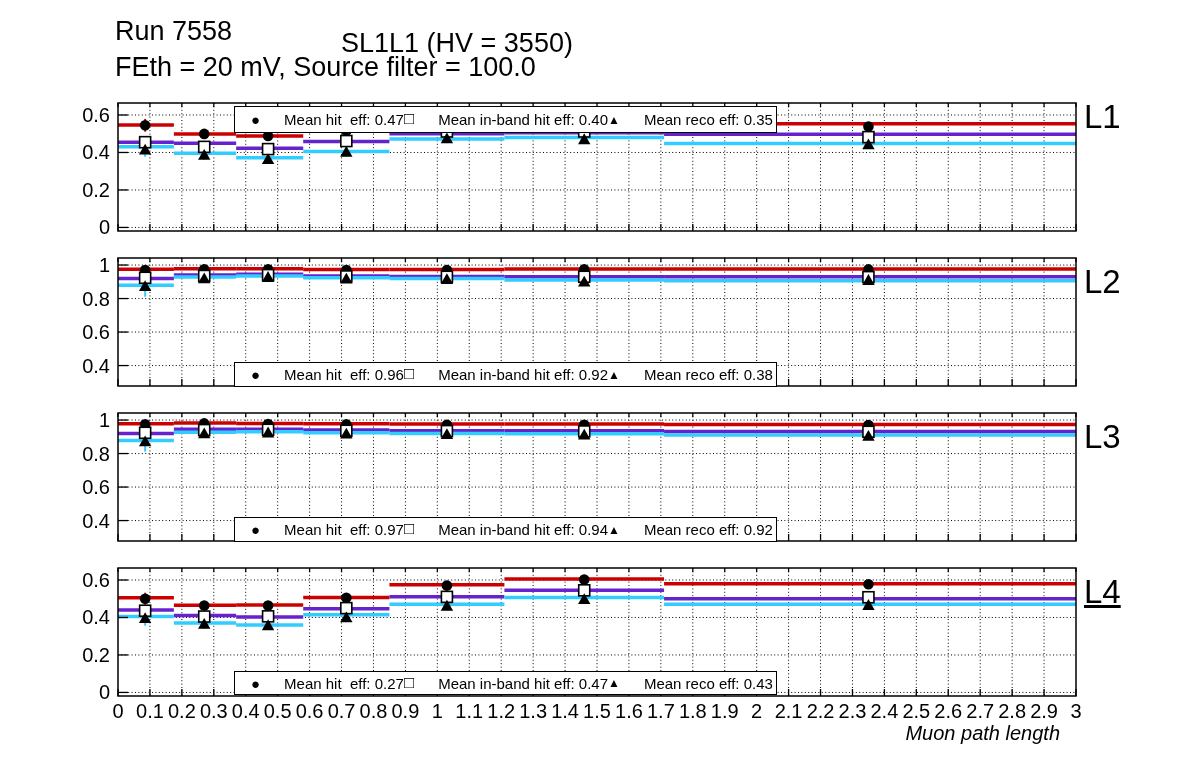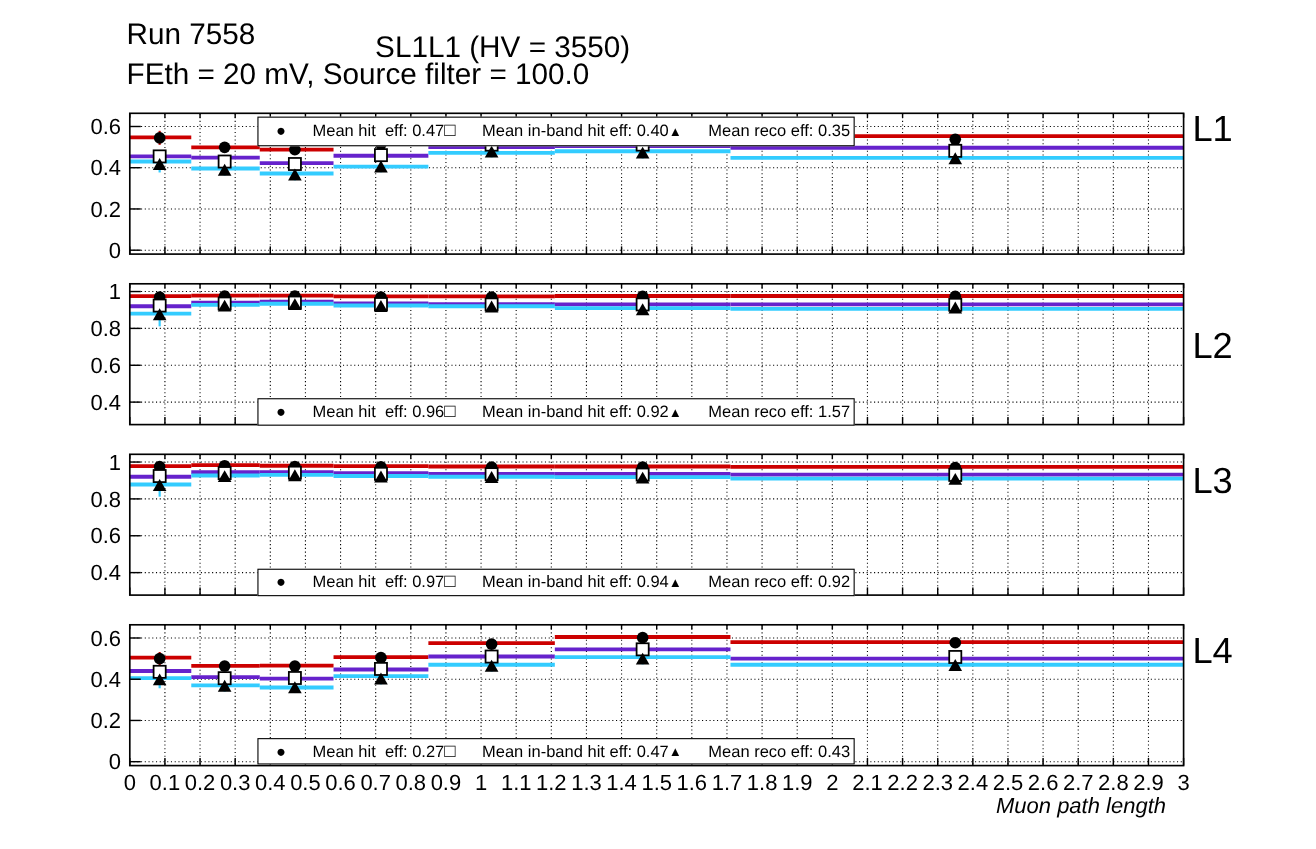--- a/index.html
+++ b/index.html
@@ -5,21 +5,21 @@
   html,body{margin:0;padding:0;background:#ffffff;}
   body{width:1196px;height:772px;overflow:hidden;position:relative;
        font-family:"Liberation Sans", sans-serif;color:#000;}
   #plot{position:absolute;left:0;top:0;z-index:1;}
   .overlay{position:absolute;z-index:2;}
   .title-line{font-size:27px;letter-spacing:0px;white-space:pre;}
   .t-run{left:115px;top:16px;}
   .t-cfg{left:341px;top:28px;}
   .t-sub{left:115px;top:52px;}
   .plabel{font-size:33px;line-height:1;left:1084px;}
-  .pl-0{top:100px;} .pl-1{top:265px;margin-top:32px;} .pl-2{top:420px;text-align:center;} .pl-3{top:575px;}
+  .pl-0{top:100px;} .pl-1{top:265px;} .pl-2{top:420px;text-align:center;} .pl-3{top:575px;text-decoration:underline;}
   .legend{position:absolute;left:234px;width:543px;background:#fff;
           border:1px solid #000;box-sizing:border-box;z-index:3;
           display:flex;align-items:center;justify-content:space-between;
           padding:0 16px;}
   .lg-0{top:106px;height:27px;}
   .lg-1{top:362px;height:25px;}
   .lg-2{top:517px;height:25px;}
   .lg-3{top:671px;height:24px;}
   .lg-entry{display:flex;align-items:center;gap:24px;}
   .lg-label{font-size:15px;white-space:pre;}
@@ -761,21 +761,21 @@
   <span class="lg-entry">
       <span class="lg-icon icon-circle">●</span>
       <span class="lg-label">Mean hit  eff: 0.96</span>
     </span>
   <span class="lg-entry">
       <span class="lg-icon icon-square">□</span>
       <span class="lg-label">Mean in-band hit eff: 0.92</span>
     </span>
   <span class="lg-entry">
       <span class="lg-icon icon-triangle">▲</span>
-      <span class="lg-label">Mean reco eff: 1.57</span>
+      <span class="lg-label">Mean reco eff: 0.38</span>
     </span>
 </div>
 <div class="legend lg-2">
   <span class="lg-entry">
       <span class="lg-icon icon-circle">●</span>
       <span class="lg-label">Mean hit  eff: 0.97</span>
     </span>
   <span class="lg-entry">
       <span class="lg-icon icon-square">□</span>
       <span class="lg-label">Mean in-band hit eff: 0.94</span>

